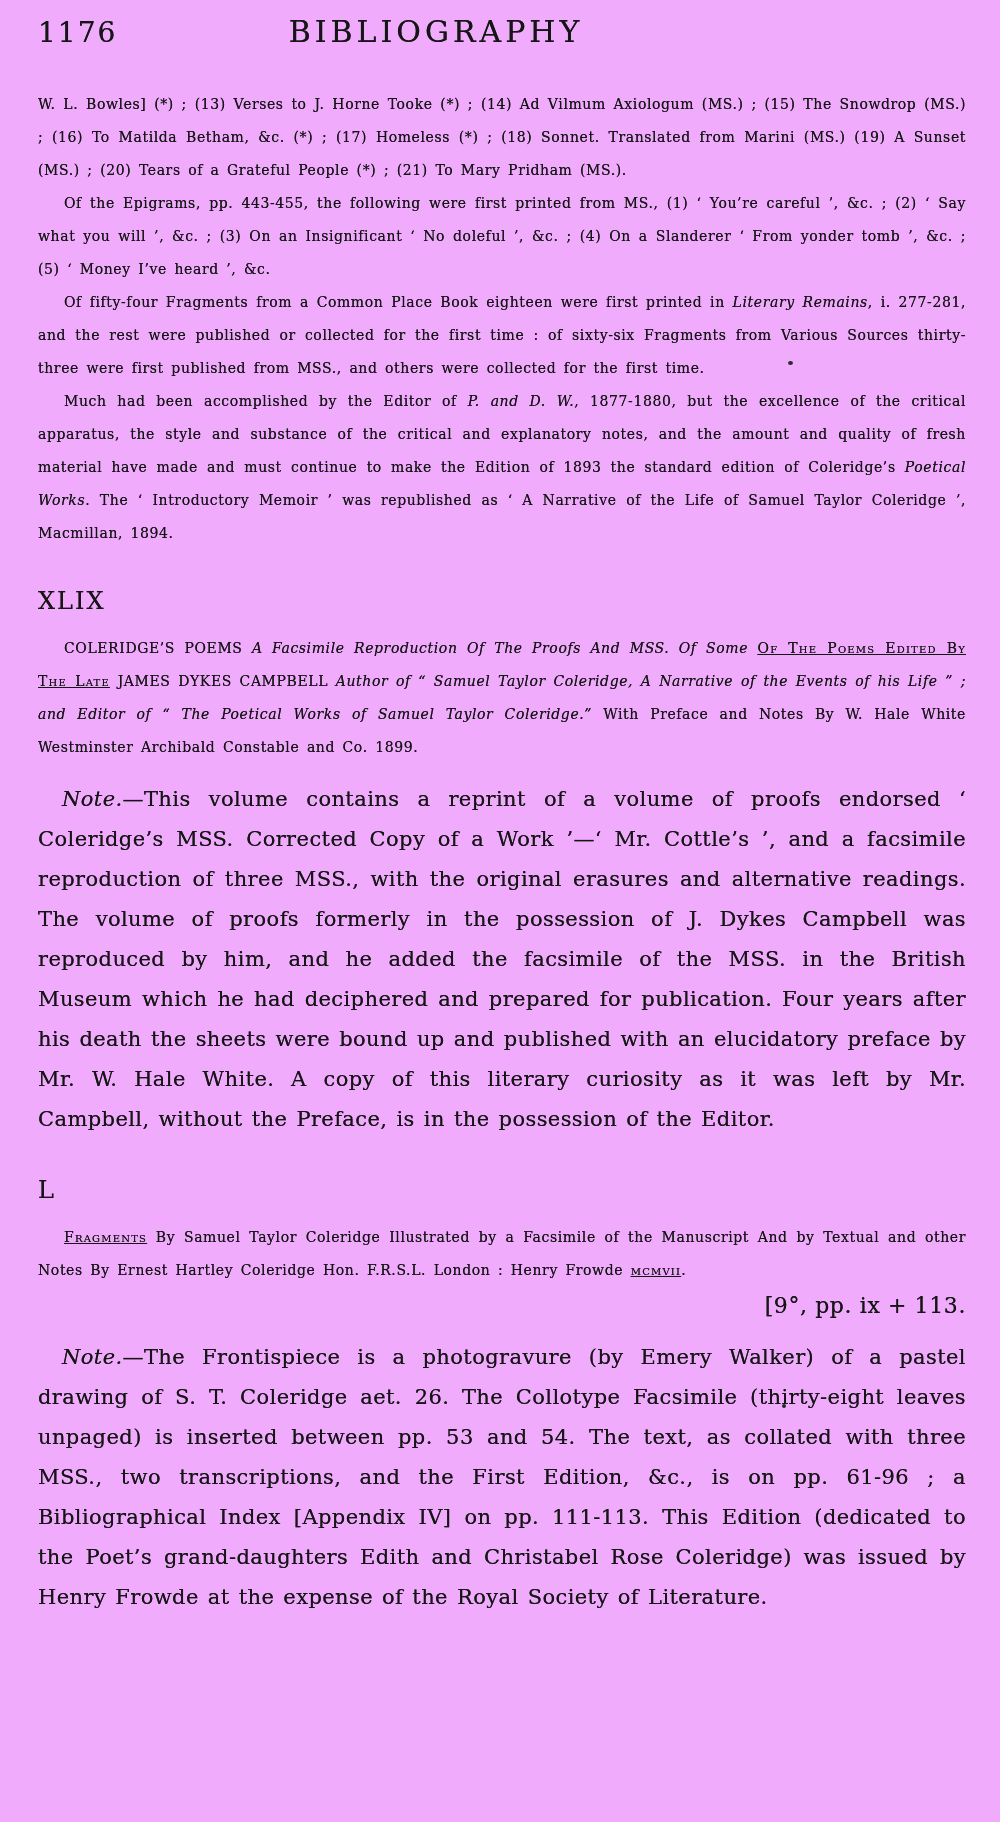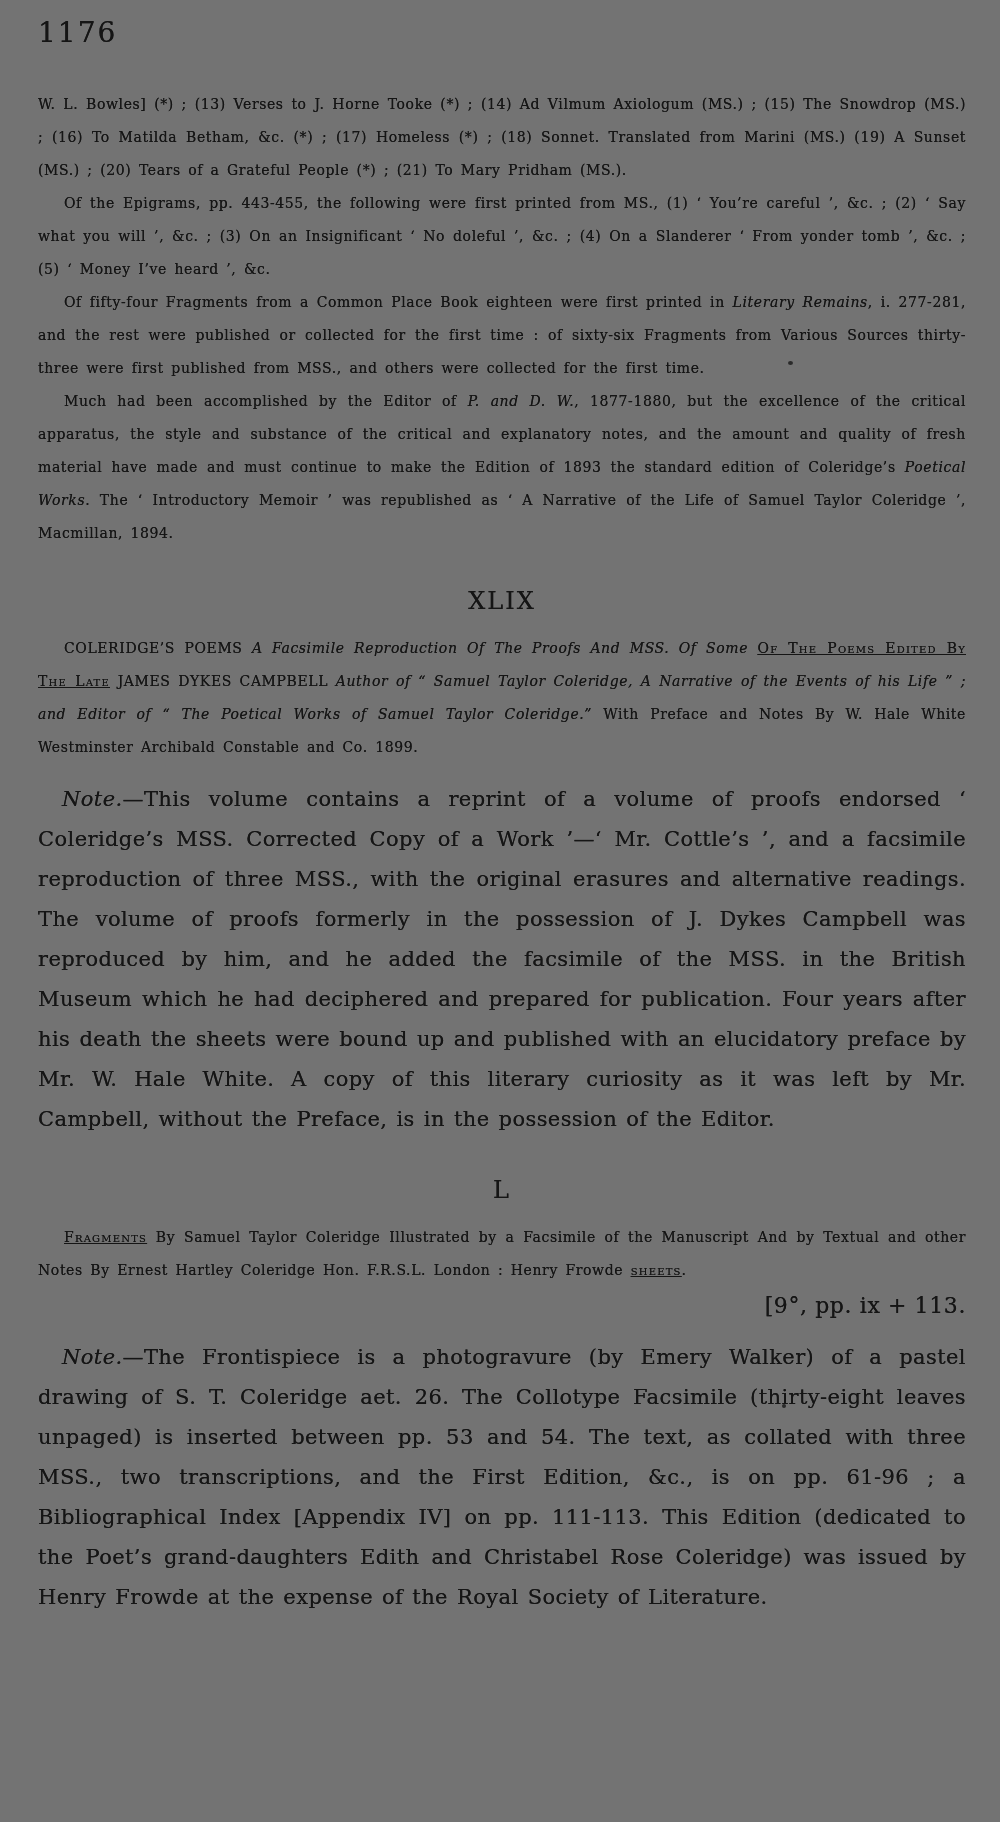--- a/index.html
+++ b/index.html
@@ -11,21 +11,21 @@
     width: 1000px;
     height: 1822px;
     overflow: hidden;
   }
   .page {
     position: relative;
     box-sizing: border-box;
     width: 1000px;
     height: 1822px;
     padding: 0 34px 0 38px;
-    background: #737373;
+    background: #f0abfc;
     color: #151515;
     font-family: "DejaVu Serif", "Liberation Serif", serif;
     text-shadow: 0 0 0.6px rgba(10,10,10,0.75);
   }
   
   .running-header {
     position: relative;
     height: 62px;
   }
   .pagenum {
@@ -61,21 +61,21 @@
     line-height: 40px;
     text-align: justify;
     letter-spacing: 0.4px;
     word-spacing: 2px;
     text-indent: 24px;
   }
   .section-head {
     margin: 37px 0 17px 0;
     font-size: 24px;
     font-weight: normal;
-    text-align: center;
+    text-align: left;
     letter-spacing: 2px;
   }
   .imprint-line {
     margin: 2px 0 0 0;
     font-size: 22px;
     line-height: 33px;
     text-align: right;
     letter-spacing: 0.6px;
   }
   
@@ -91,41 +91,42 @@
   .speck-1 { left: 788px; top: 361px; width: 5px; height: 4px; }
   .speck-2 { left: 782px; top: 1404px; width: 4px; height: 4px; }
 </style>
 </head>
 <body>
 
 <div class="page">
 
   <header class="running-header">
     <span class="pagenum">1176</span>
+    <span class="runhead">BIBLIOGRAPHY</span>
   </header>
 
   <main>
 
     <p class="para first"><span class="seg-roman">W. L. Bowles] (*) ; (13) Verses to J. Horne Tooke (*) ; (14) Ad Vilmum Axiologum (MS.) ; (15) The Snowdrop (MS.) ; (16) To Matilda Betham, &amp;c. (*) ; (17) Homeless (*) ; (18) Sonnet. Translated from Marini (MS.) (19) A Sunset (MS.) ; (20) Tears of a Grateful People (*) ; (21) To Mary Pridham (MS.).</span></p>
 
     <p class="para indent"><span class="seg-roman">Of the Epigrams, pp. 443-455, the following were first printed from MS., (1) ‘ You’re careful ’, &amp;c. ; (2) ‘ Say what you will ’, &amp;c. ; (3) On an Insignificant ‘ No doleful ’, &amp;c. ; (4) On a Slanderer ‘ From yonder tomb ’, &amp;c. ; (5) ‘ Money I’ve heard ’, &amp;c.</span></p>
 
     <p class="para indent"><span class="seg-roman">Of fifty-four Fragments from a Common Place Book eighteen were first printed in </span><span class="seg-italic">Literary Remains</span><span class="seg-roman">, i. 277-281, and the rest were published or collected for the first time : of sixty-six Fragments from Various Sources thirty-three were first published from MSS., and others were collected for the first time.</span></p>
 
     <p class="para indent"><span class="seg-roman">Much had been accomplished by the Editor of </span><span class="seg-italic">P. and D. W.</span><span class="seg-roman">, 1877-1880, but the excellence of the critical apparatus, the style and substance of the critical and explanatory notes, and the amount and quality of fresh material have made and must continue to make the Edition of 1893 the standard edition of Coleridge’s </span><span class="seg-italic">Poetical Works</span><span class="seg-roman">.  The ‘ Introductory Memoir ’ was republished as ‘ A Narrative of the Life of Samuel Taylor Coleridge ’, Macmillan, 1894.</span></p>
 
     <h2 class="section-head">XLIX</h2>
 
     <p class="para indent"><span class="seg-roman">COLERIDGE’S POEMS  </span><span class="seg-italic">A Facsimile Reproduction Of The Proofs And MSS. Of Some </span><span class="seg-smallcaps">Of The Poems Edited By The Late</span><span class="seg-roman"> JAMES DYKES CAMPBELL </span><span class="seg-italic">Author of “ Samuel Taylor Coleridge, A Narrative of the Events of his Life ” ; and Editor of “ The Poetical Works of Samuel Taylor Coleridge.”</span><span class="seg-roman">  With Preface and Notes By W. Hale White  Westminster Archibald Constable and Co. 1899.</span></p>
 
     <p class="note-para"><span class="seg-italic">Note.</span><span class="seg-roman">—This volume contains a reprint of a volume of proofs endorsed ‘ Coleridge’s MSS.  Corrected Copy of a Work ’—‘ Mr. Cottle’s ’, and a facsimile reproduction of three MSS., with the original erasures and alternative readings.  The volume of proofs formerly in the possession of J. Dykes Campbell was reproduced by him, and he added the facsimile of the MSS. in the British Museum which he had deciphered and prepared for publication.  Four years after his death the sheets were bound up and published with an elucidatory preface by Mr. W. Hale White.  A copy of this literary curiosity as it was left by Mr. Campbell, without the Preface, is in the possession of the Editor.</span></p>
 
     <h2 class="section-head">L</h2>
 
-    <p class="para indent"><span class="seg-smallcaps">Fragments</span><span class="seg-roman">  By Samuel Taylor Coleridge  Illustrated by a Facsimile of the Manuscript And by Textual and other Notes By Ernest Hartley Coleridge Hon. F.R.S.L.  London : Henry Frowde </span><span class="seg-smallcaps">sheets</span><span class="seg-roman">.</span></p>
+    <p class="para indent"><span class="seg-smallcaps">Fragments</span><span class="seg-roman">  By Samuel Taylor Coleridge  Illustrated by a Facsimile of the Manuscript And by Textual and other Notes By Ernest Hartley Coleridge Hon. F.R.S.L.  London : Henry Frowde </span><span class="seg-smallcaps">mcmvii</span><span class="seg-roman">.</span></p>
 
     <p class="imprint-line">[9°, pp. ix + 113.</p>
 
     <p class="note-para"><span class="seg-italic">Note.</span><span class="seg-roman">—The Frontispiece is a photogravure (by Emery Walker) of a pastel drawing of S. T. Coleridge aet. 26.  The Collotype Facsimile (thirty-eight leaves unpaged) is inserted between pp. 53 and 54.  The text, as collated with three MSS., two transcriptions, and the First Edition, &amp;c., is on pp. 61-96 ; a Bibliographical Index [Appendix IV] on pp. 111-113.  This Edition (dedicated to the Poet’s grand-daughters Edith and Christabel Rose Coleridge) was issued by Henry Frowde at the expense of the Royal Society of Literature.</span></p>
 
   </main>
 
   <span class="speck speck-1"></span>
   <span class="speck speck-2"></span>
 

